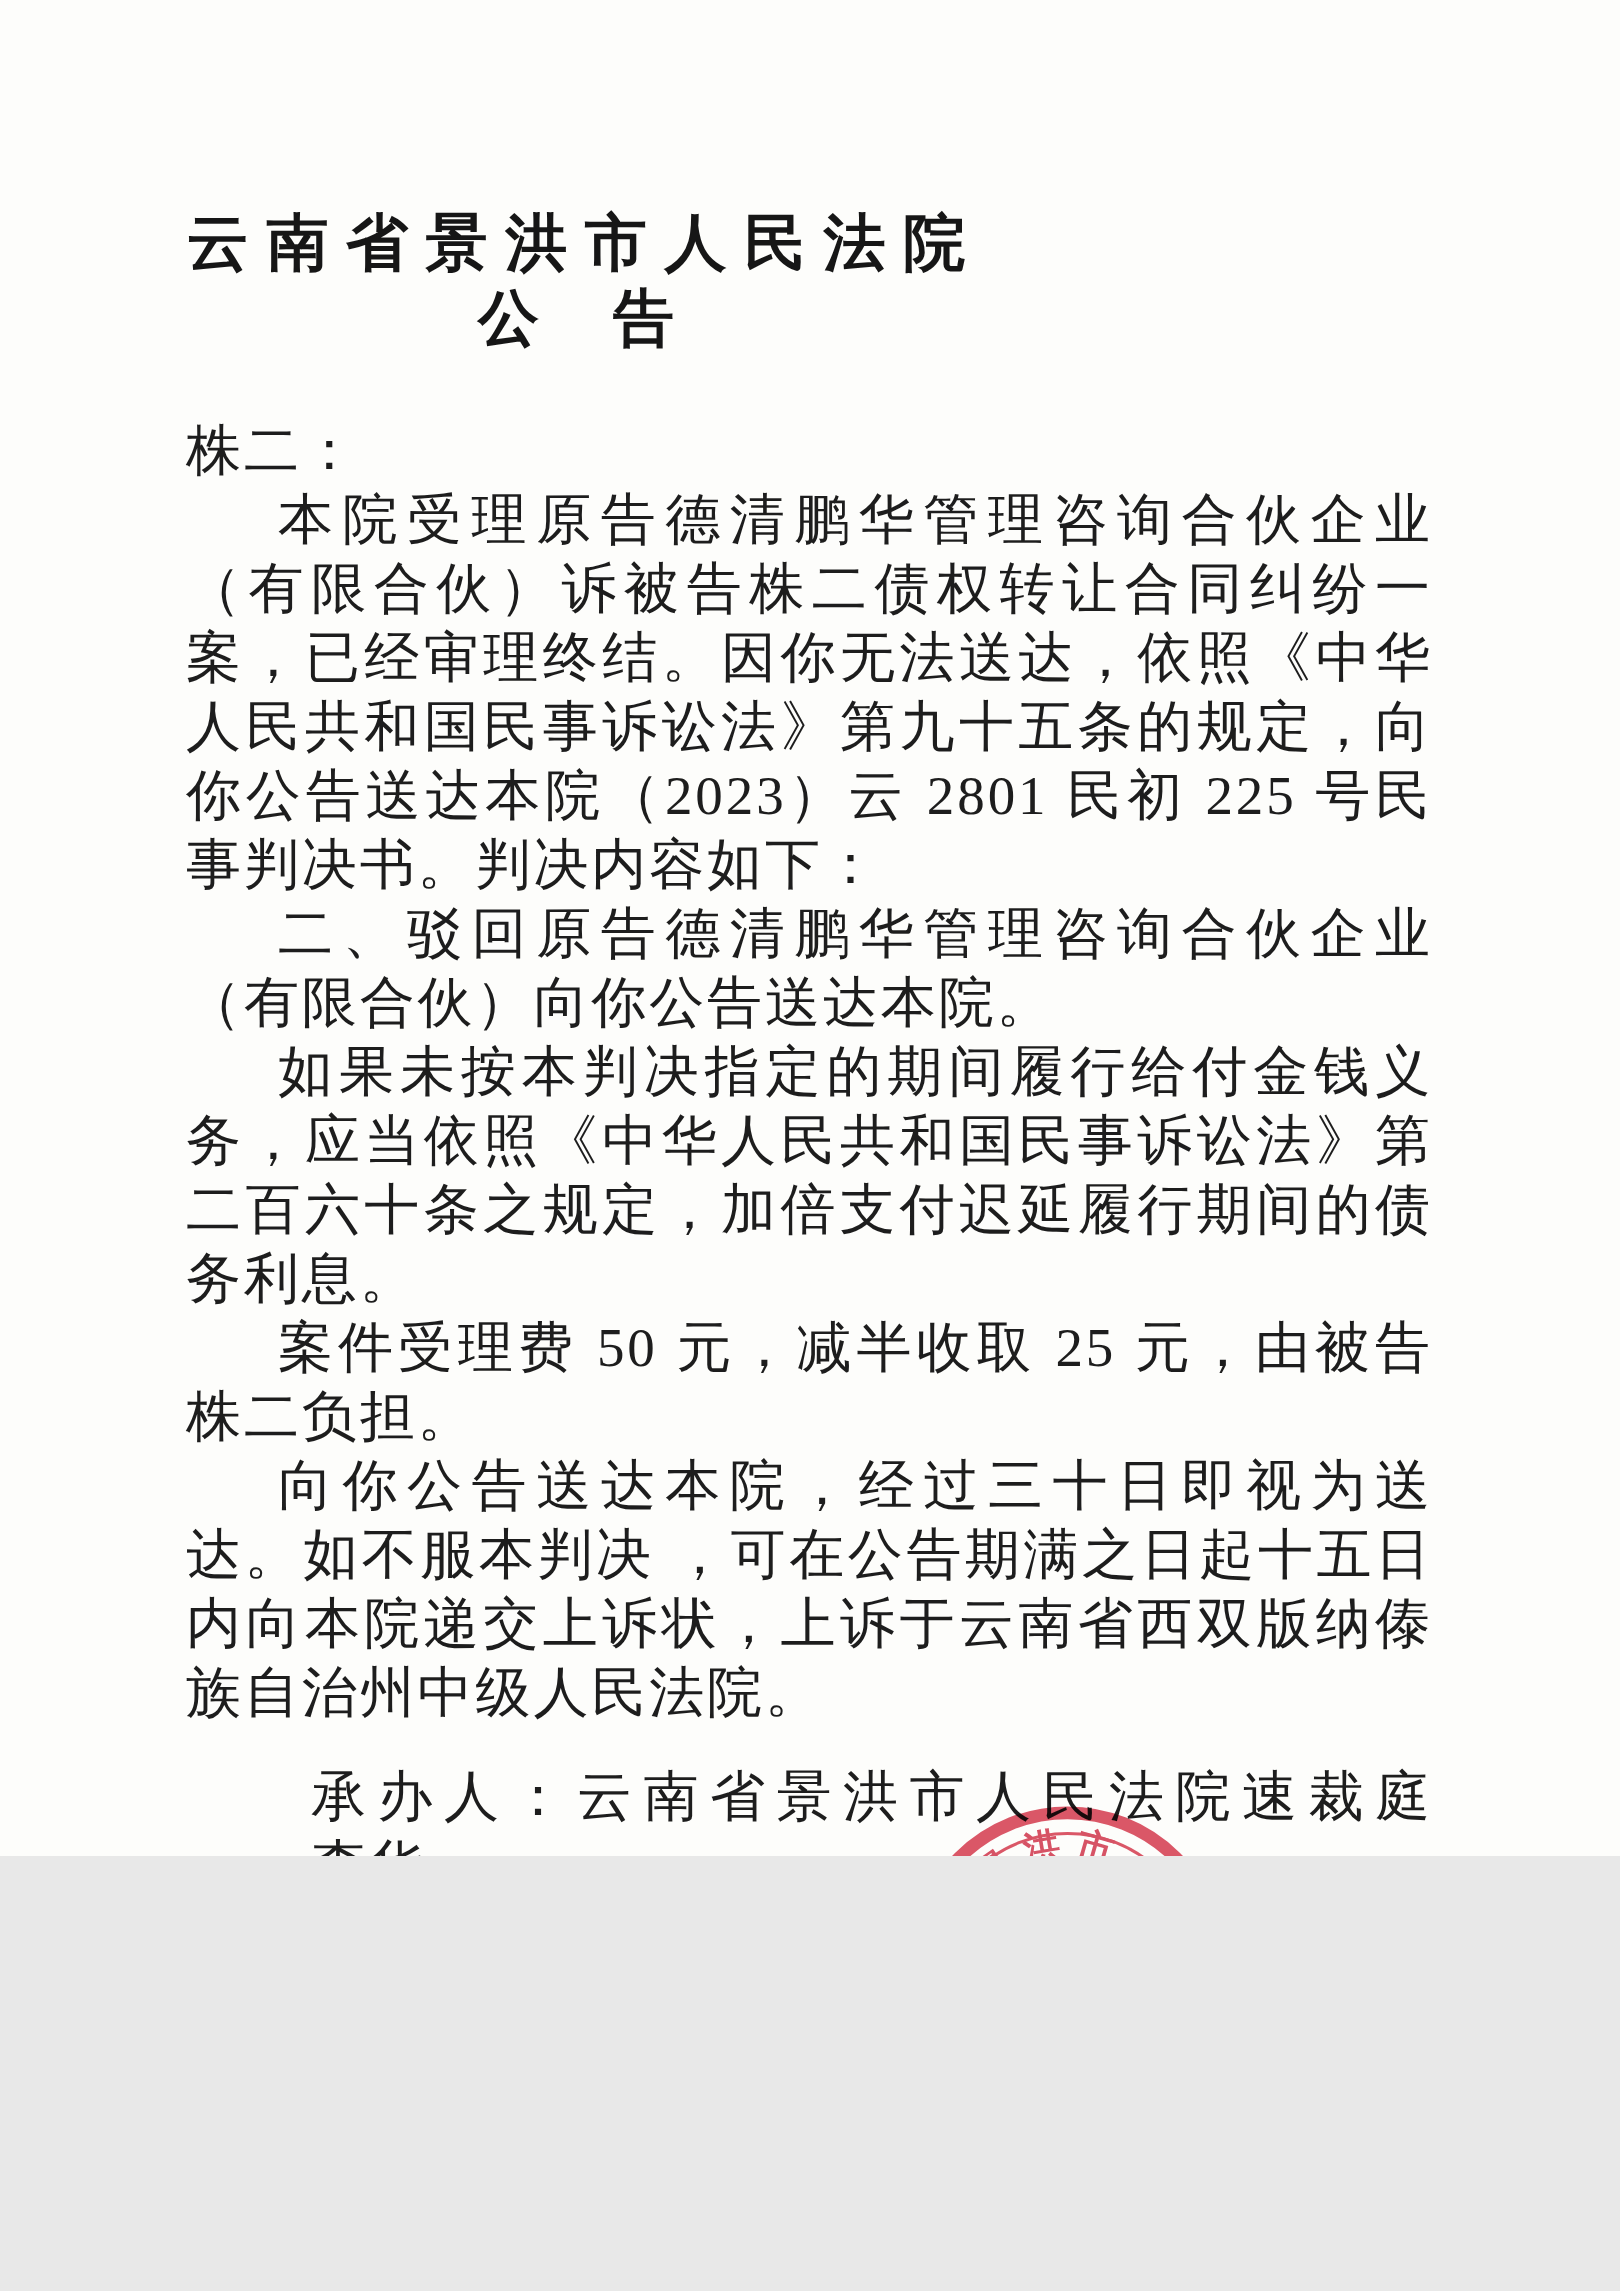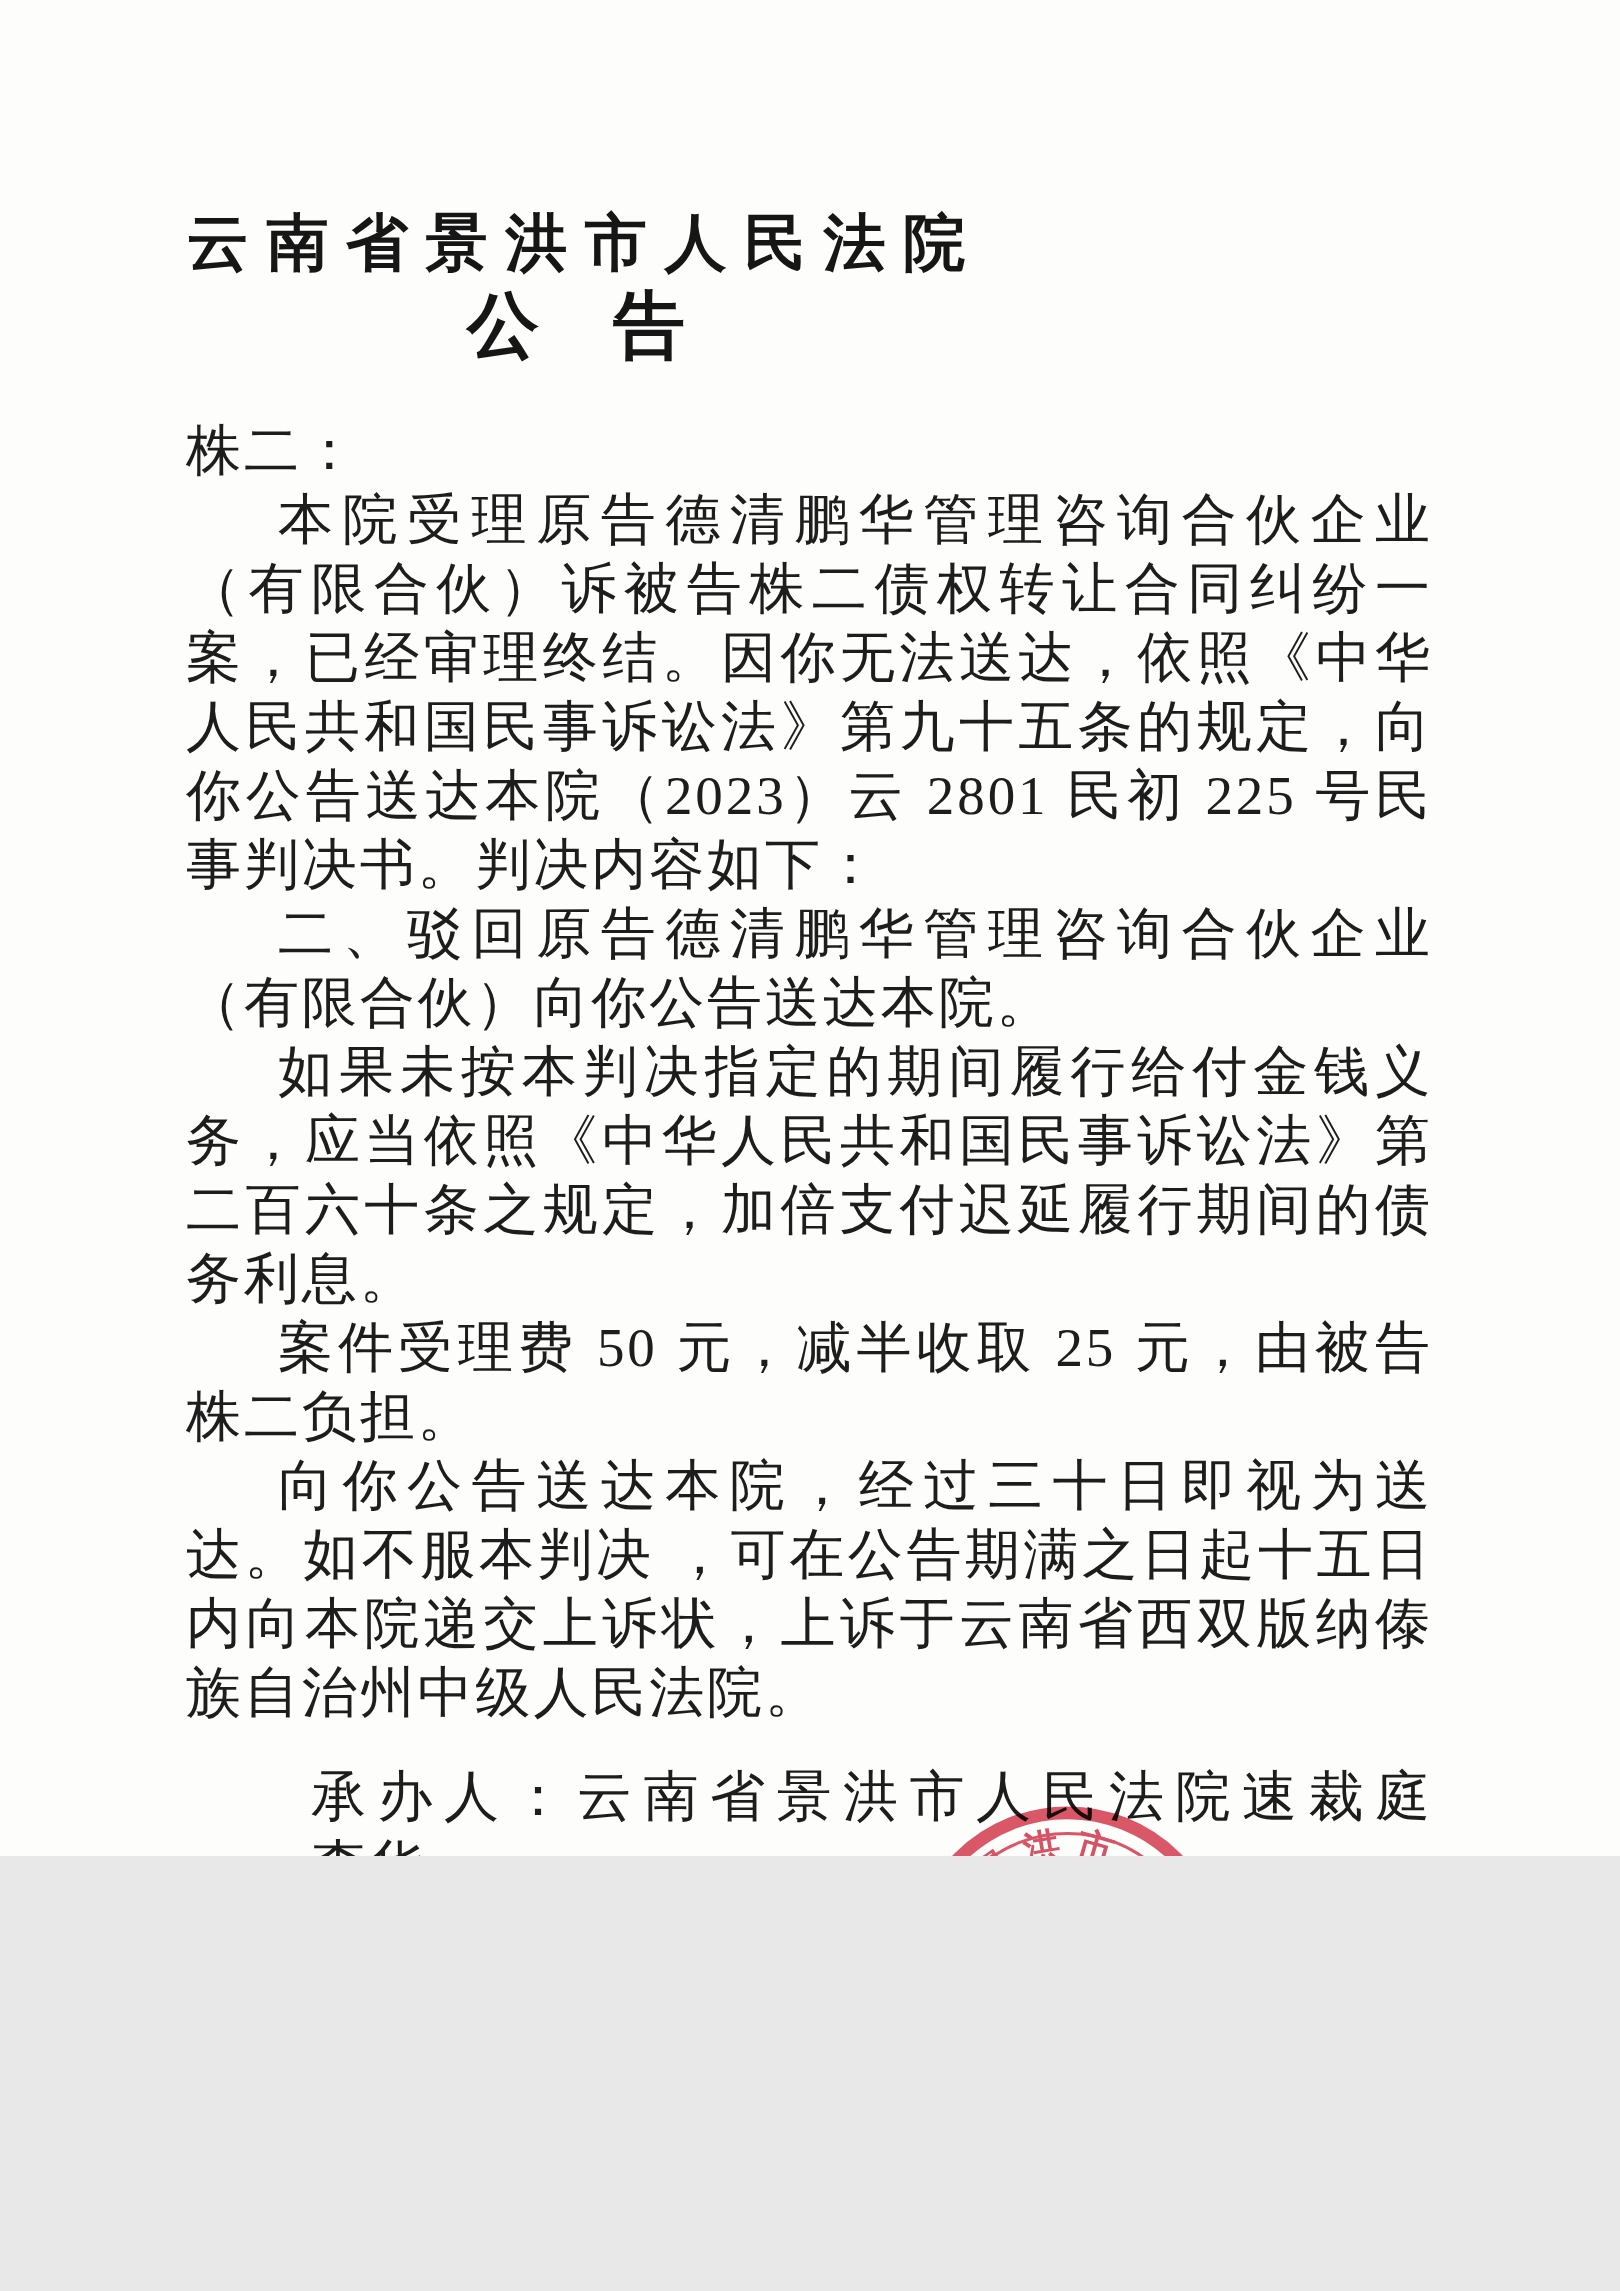--- a/index.html
+++ b/index.html
@@ -15,21 +15,21 @@
     text-align:center;
     font-family:"Liberation Sans","DejaVu Sans",sans-serif;
     font-weight:900;font-size:62px;line-height:1.2;
     letter-spacing:17.6px;text-indent:17.6px;
     color:#161616;
   }
   .notice-title{
     position:absolute;top:282px;left:0;width:1152px;margin:0;
     text-align:center;
     font-family:"Liberation Sans","DejaVu Sans",sans-serif;
-    font-weight:900;font-size:72px;line-height:1.2;
+    font-weight:900;font-size:61px;line-height:1.2;
     letter-spacing:74px;text-indent:74px;
     color:#161616;
   }
   .doc-body{
     position:absolute;left:186px;top:416px;width:1247px;
     font-size:55px;line-height:69px;letter-spacing:2.9px;
     color:#1d1d1d;text-align:justify;
   }
   .doc-body p{margin:0;}
   .para{text-indent:92px;}

